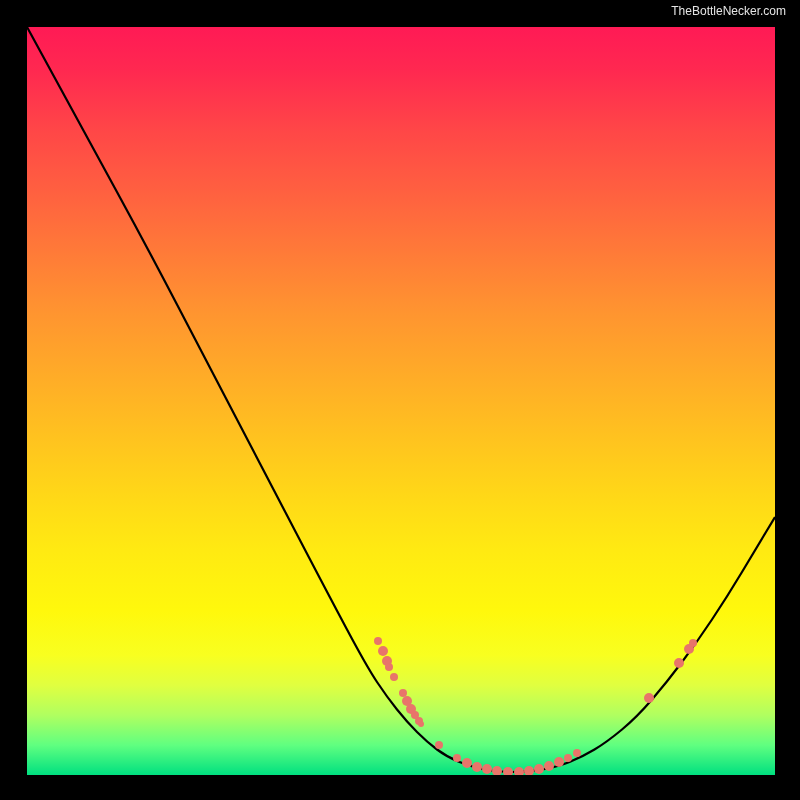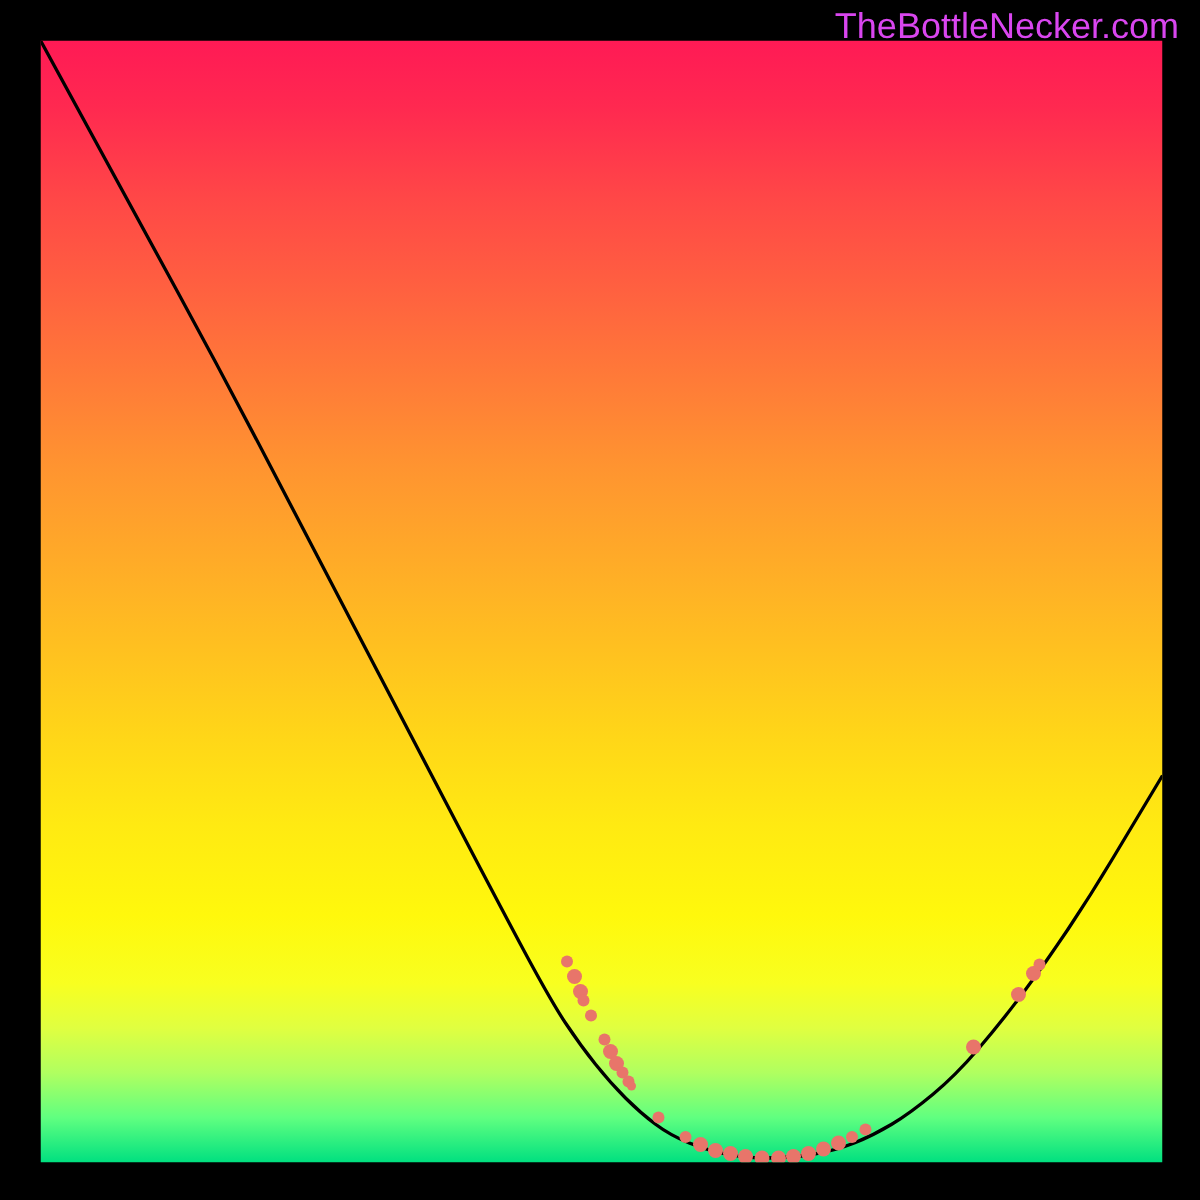--- a/index.html
+++ b/index.html
@@ -7,22 +7,22 @@
     width: 800px;
     height: 800px;
     background: #000;
     position: relative;
     font-family: Arial, sans-serif;
   }
   .watermark {
     position: absolute;
     top: 4px;
     right: 14px;
-    color: #d946ef;
-    font-size: 24px;
+    color: #e5e5e5;
+    font-size: 12px;
     font-weight: normal;
     z-index: 10;
   }
   .plot-area {
     position: absolute;
     left: 27px;
     top: 27px;
     width: 748px;
     height: 748px;
     overflow: hidden;

